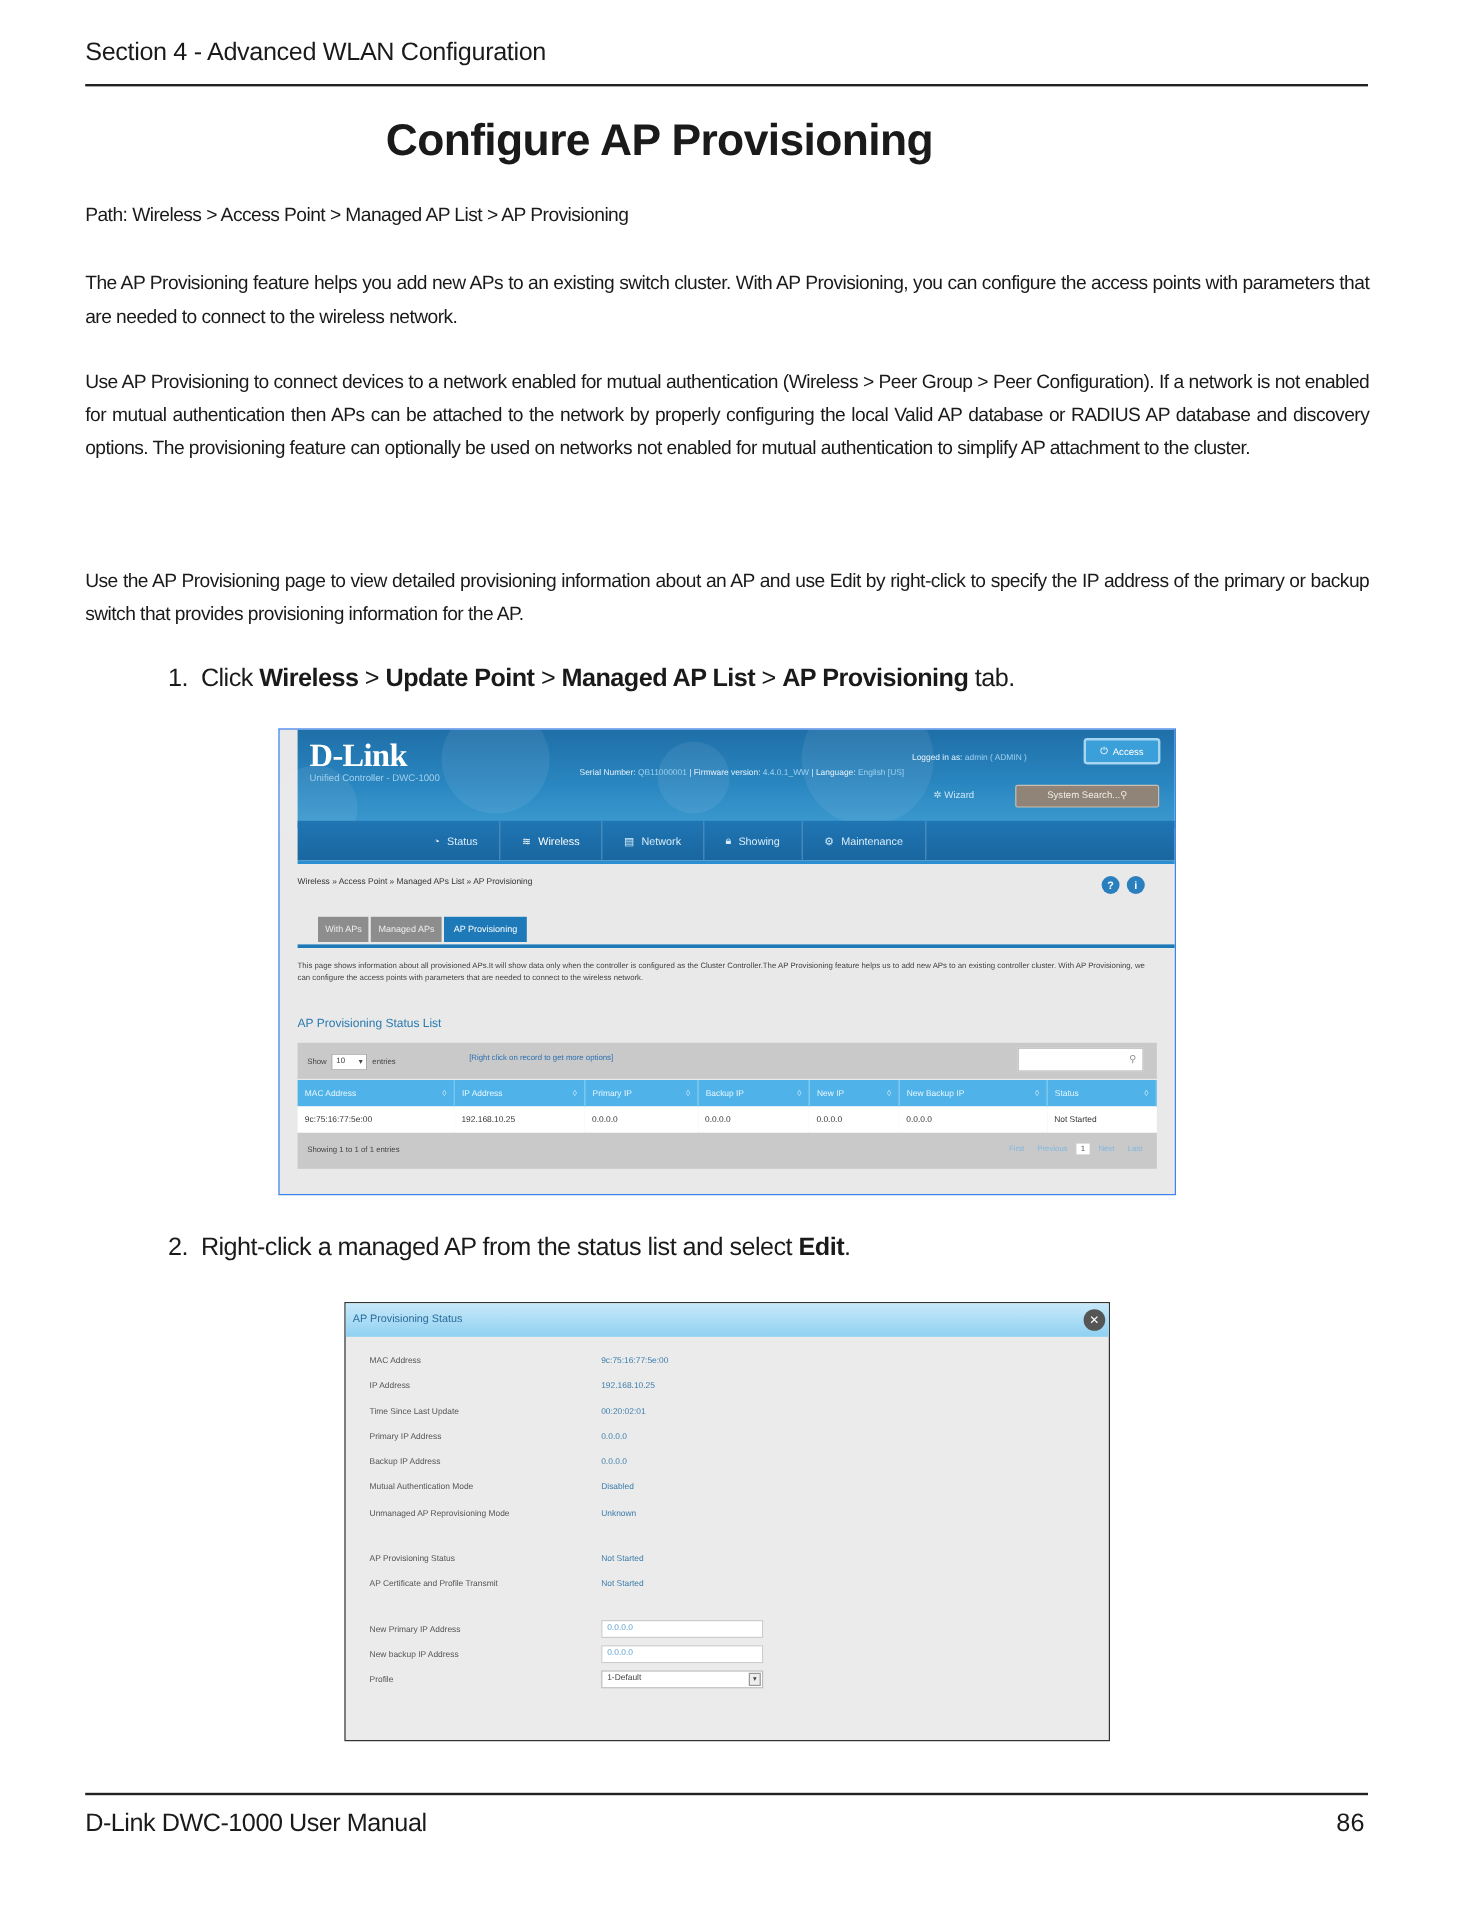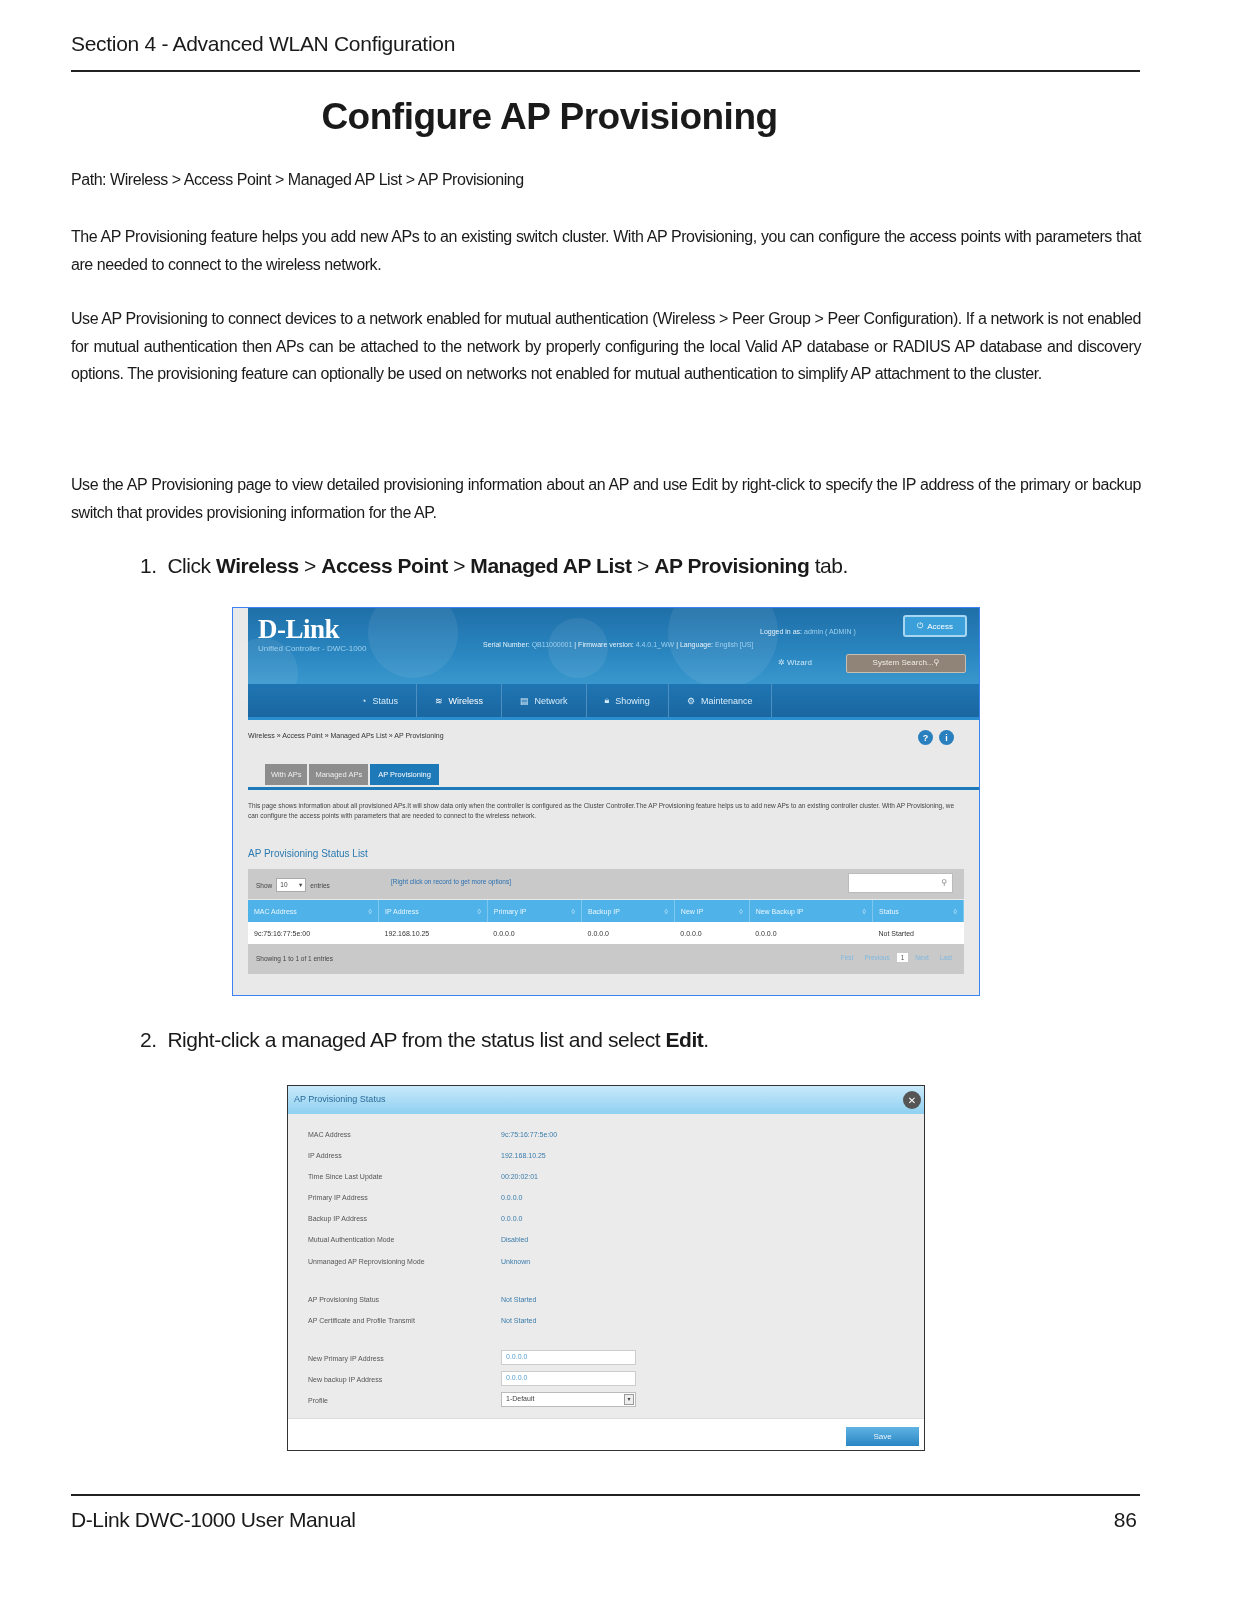--- a/index.html
+++ b/index.html
@@ -85,21 +85,21 @@
 <div class="rule-top"></div>
 <h1 class="page-title">Configure AP Provisioning</h1>
 
 <p class="para p-path">Path: Wireless &gt; Access Point &gt; Managed AP List &gt; AP Provisioning</p>
 <p class="para p1">The AP Provisioning feature helps you add new APs to an existing switch cluster. With AP Provisioning, you can configure the access points with parameters that are needed to connect to the wireless network.</p>
 <p class="para p2">Use AP Provisioning to connect devices to a network enabled for mutual authentication (Wireless &gt; Peer Group &gt; Peer Configuration). If a network is not enabled for mutual authentication then APs can be attached to the network by properly configuring the local Valid AP database or RADIUS AP database and discovery options. The provisioning feature can optionally be used on networks not enabled for mutual authentication to simplify AP attachment to the cluster.</p>
 <p class="para p3">Use the AP Provisioning page to view detailed provisioning information about an AP and use Edit by right-click to specify the IP address of the primary or backup switch that provides provisioning information for the AP.</p>
 
 <div class="step step1">
   <span>1.</span>&nbsp;
-  <span>Click </span><b>Wireless</b><span> &gt; </span><b>Access Point</b><span> &gt; </span><b>Managed AP List</b><span> &gt; </span><b>AP Provisioning</b><span> tab.</span>
+  <span>Click </span><b>Wireless</b><span> &gt; </span><b>Update Point</b><span> &gt; </span><b>Managed AP List</b><span> &gt; </span><b>AP Provisioning</b><span> tab.</span>
 </div>
 
 <div class="shot1">
   <div class="dl-header">
     <div class="bubble" style="left:120px;top:-20px;width:90px;height:90px;"></div>
     <div class="bubble" style="left:300px;top:10px;width:60px;height:60px;"></div>
     <div class="bubble" style="left:420px;top:-30px;width:110px;height:110px;"></div>
     <div class="bubble" style="left:-20px;top:30px;width:70px;height:70px;"></div>
     <div class="dl-logo">D-Link</div>
     <div class="dl-sub">Unified Controller - DWC-1000</div>
@@ -270,20 +270,17 @@
       </div>
     <div class="dlg-row" style="top:259px">
         <span class="lbl">New backup IP Address</span>
         <span class="inp">0.0.0.0</span>
       </div>
     <div class="dlg-row" style="top:280px">
         <span class="lbl">Profile</span>
         <span class="selp"><span>1-Default</span><span class="arr">▾</span></span>
       </div>
   </div>
-  <div class="dlg-foot">
-    <div class="dlg-save">Save</div>
-  </div>
 </div>
 
 <div class="rule-bottom"></div>
 <div class="footer-left">D-Link DWC-1000 User Manual</div>
 <div class="footer-right">86</div>
 
 </body></html>

